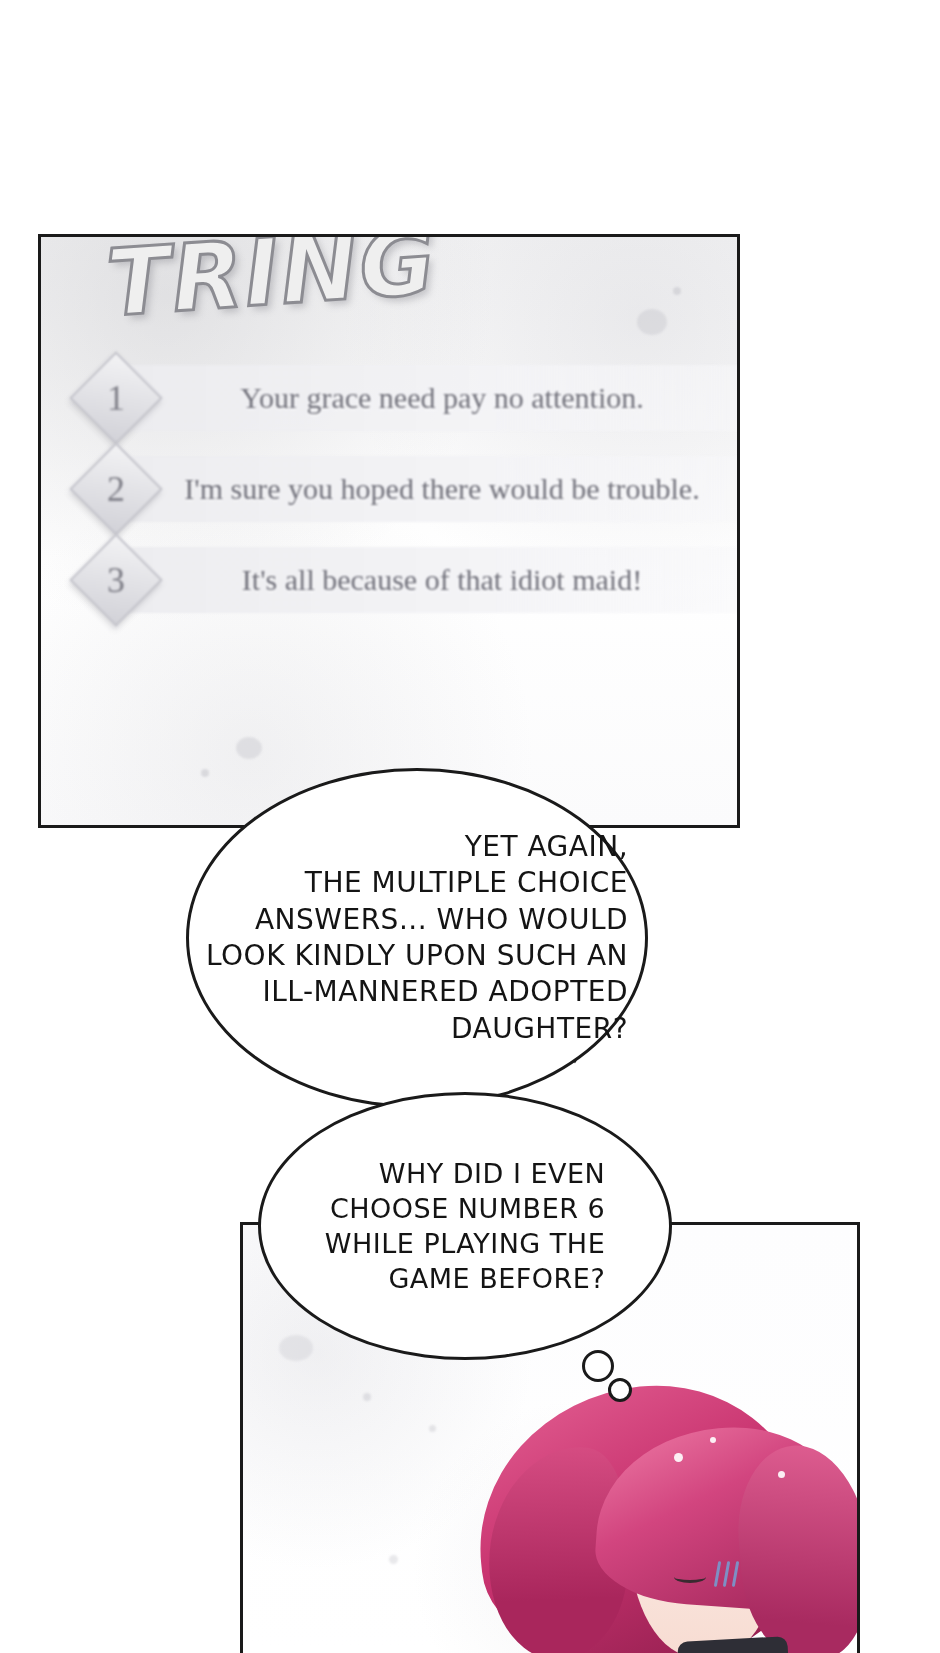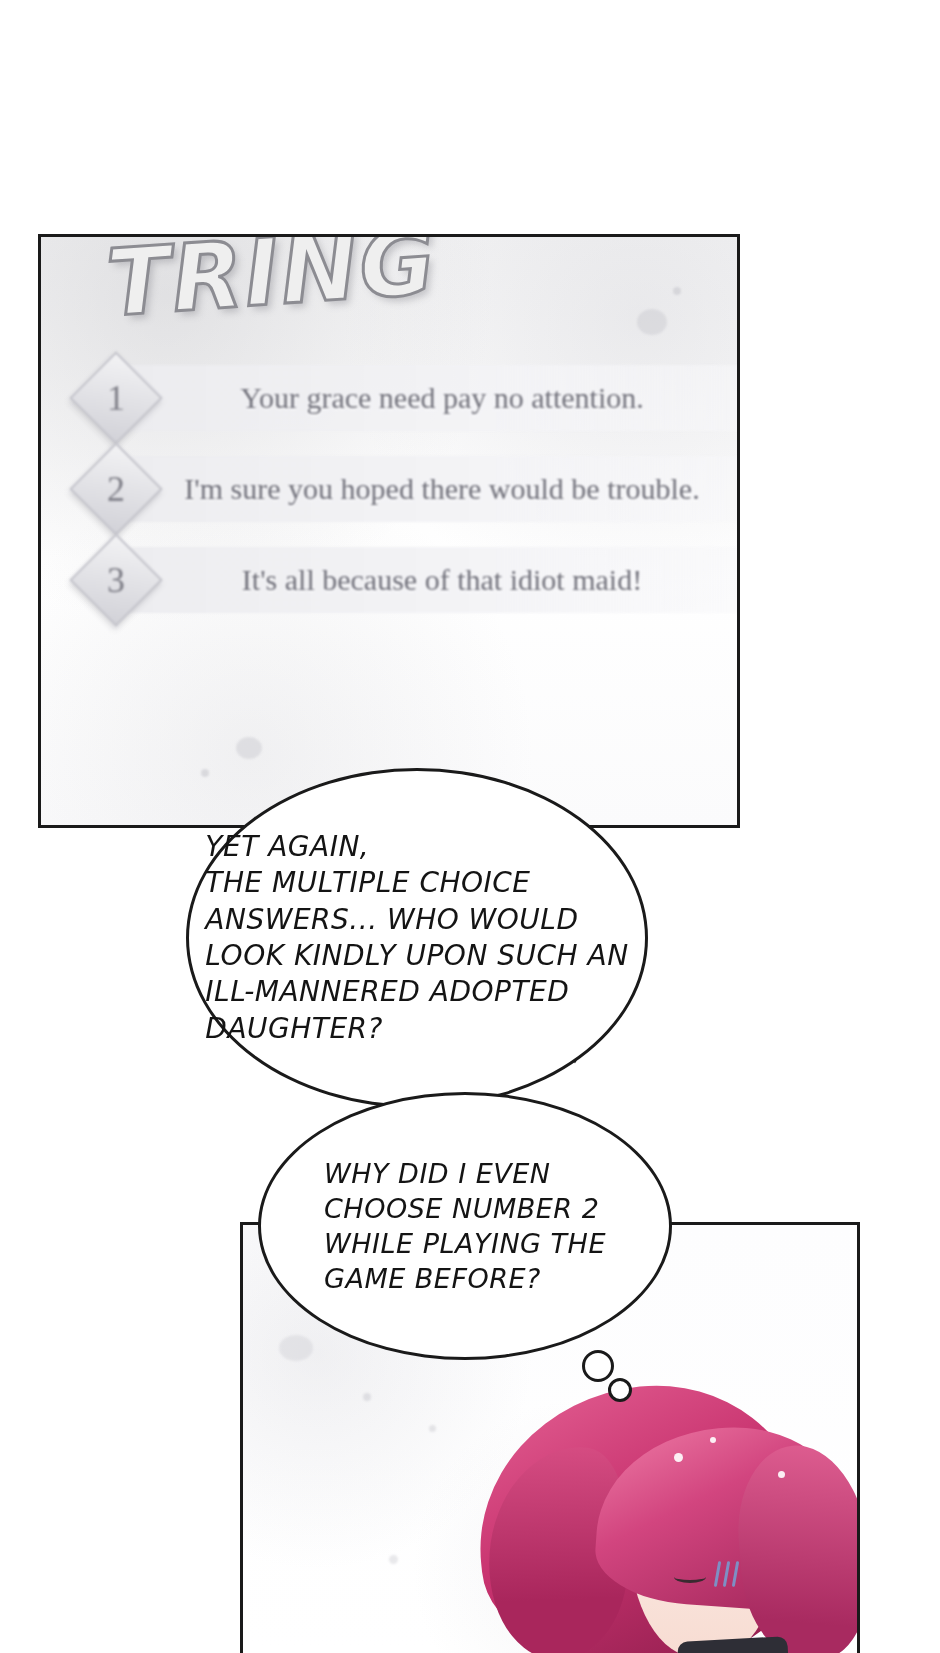--- a/index.html
+++ b/index.html
@@ -243,22 +243,21 @@
     position: absolute;
     border: 3px solid #1a1a1a;
     background: #ffffff;
     display: flex;
     align-items: center;
     justify-content: center;
     box-sizing: border-box;
   }
   .bubble-text {
     font-family: "DejaVu Sans", sans-serif;
-    font-style: italic;
-    text-align: left;
+    text-align: right;
     color: #141414;
     line-height: 1.30;
     letter-spacing: 0.5px;
     white-space: pre-line;
   }
   #bubble-thought-1 {
     left: 186px;
     top: 768px;
     width: 462px;
     height: 340px;
@@ -380,19 +379,19 @@
   <div class="bubble-text">YET AGAIN,
 THE MULTIPLE CHOICE
 ANSWERS... WHO WOULD
 LOOK KINDLY UPON SUCH AN
 ILL-MANNERED ADOPTED
 DAUGHTER?</div>
 </div>
 
 <div class="bubble" id="bubble-thought-2">
   <div class="bubble-text">WHY DID I EVEN
-CHOOSE NUMBER 2
+CHOOSE NUMBER 6
 WHILE PLAYING THE
 GAME BEFORE?</div>
 </div>
 
 <div class="dot dot-a"></div>
 <div class="dot dot-b"></div>
 
 </body></html>

